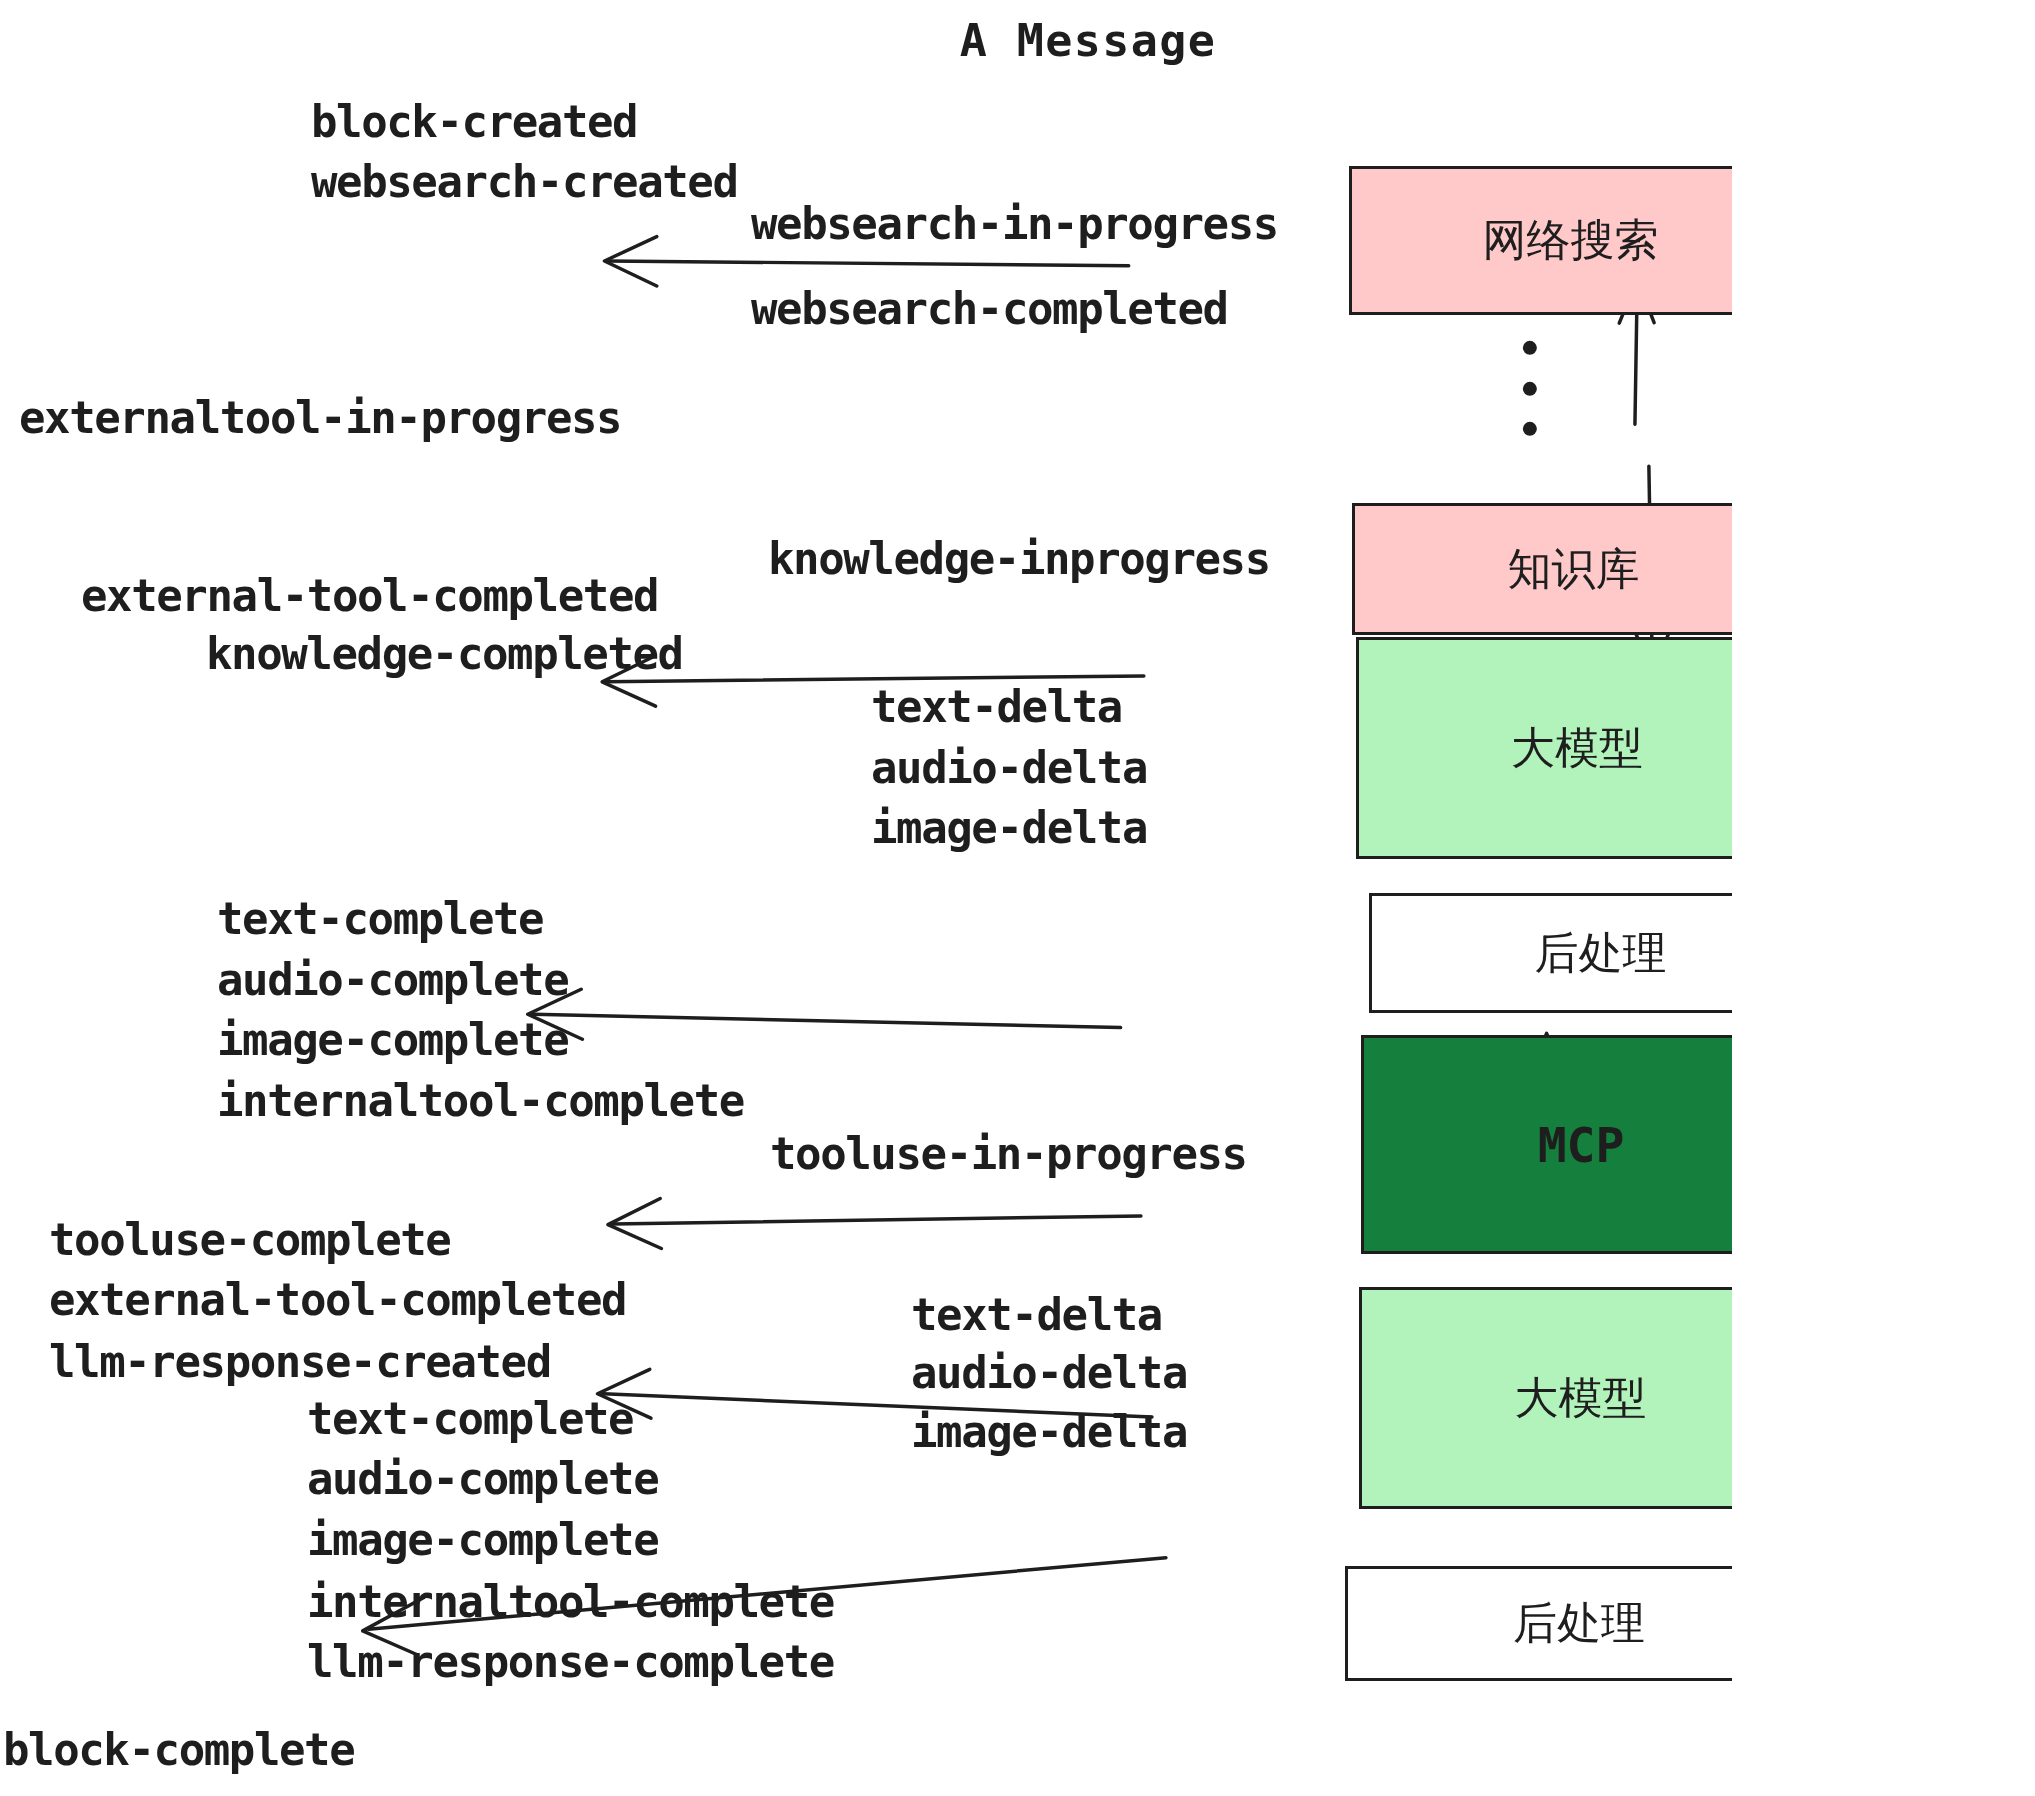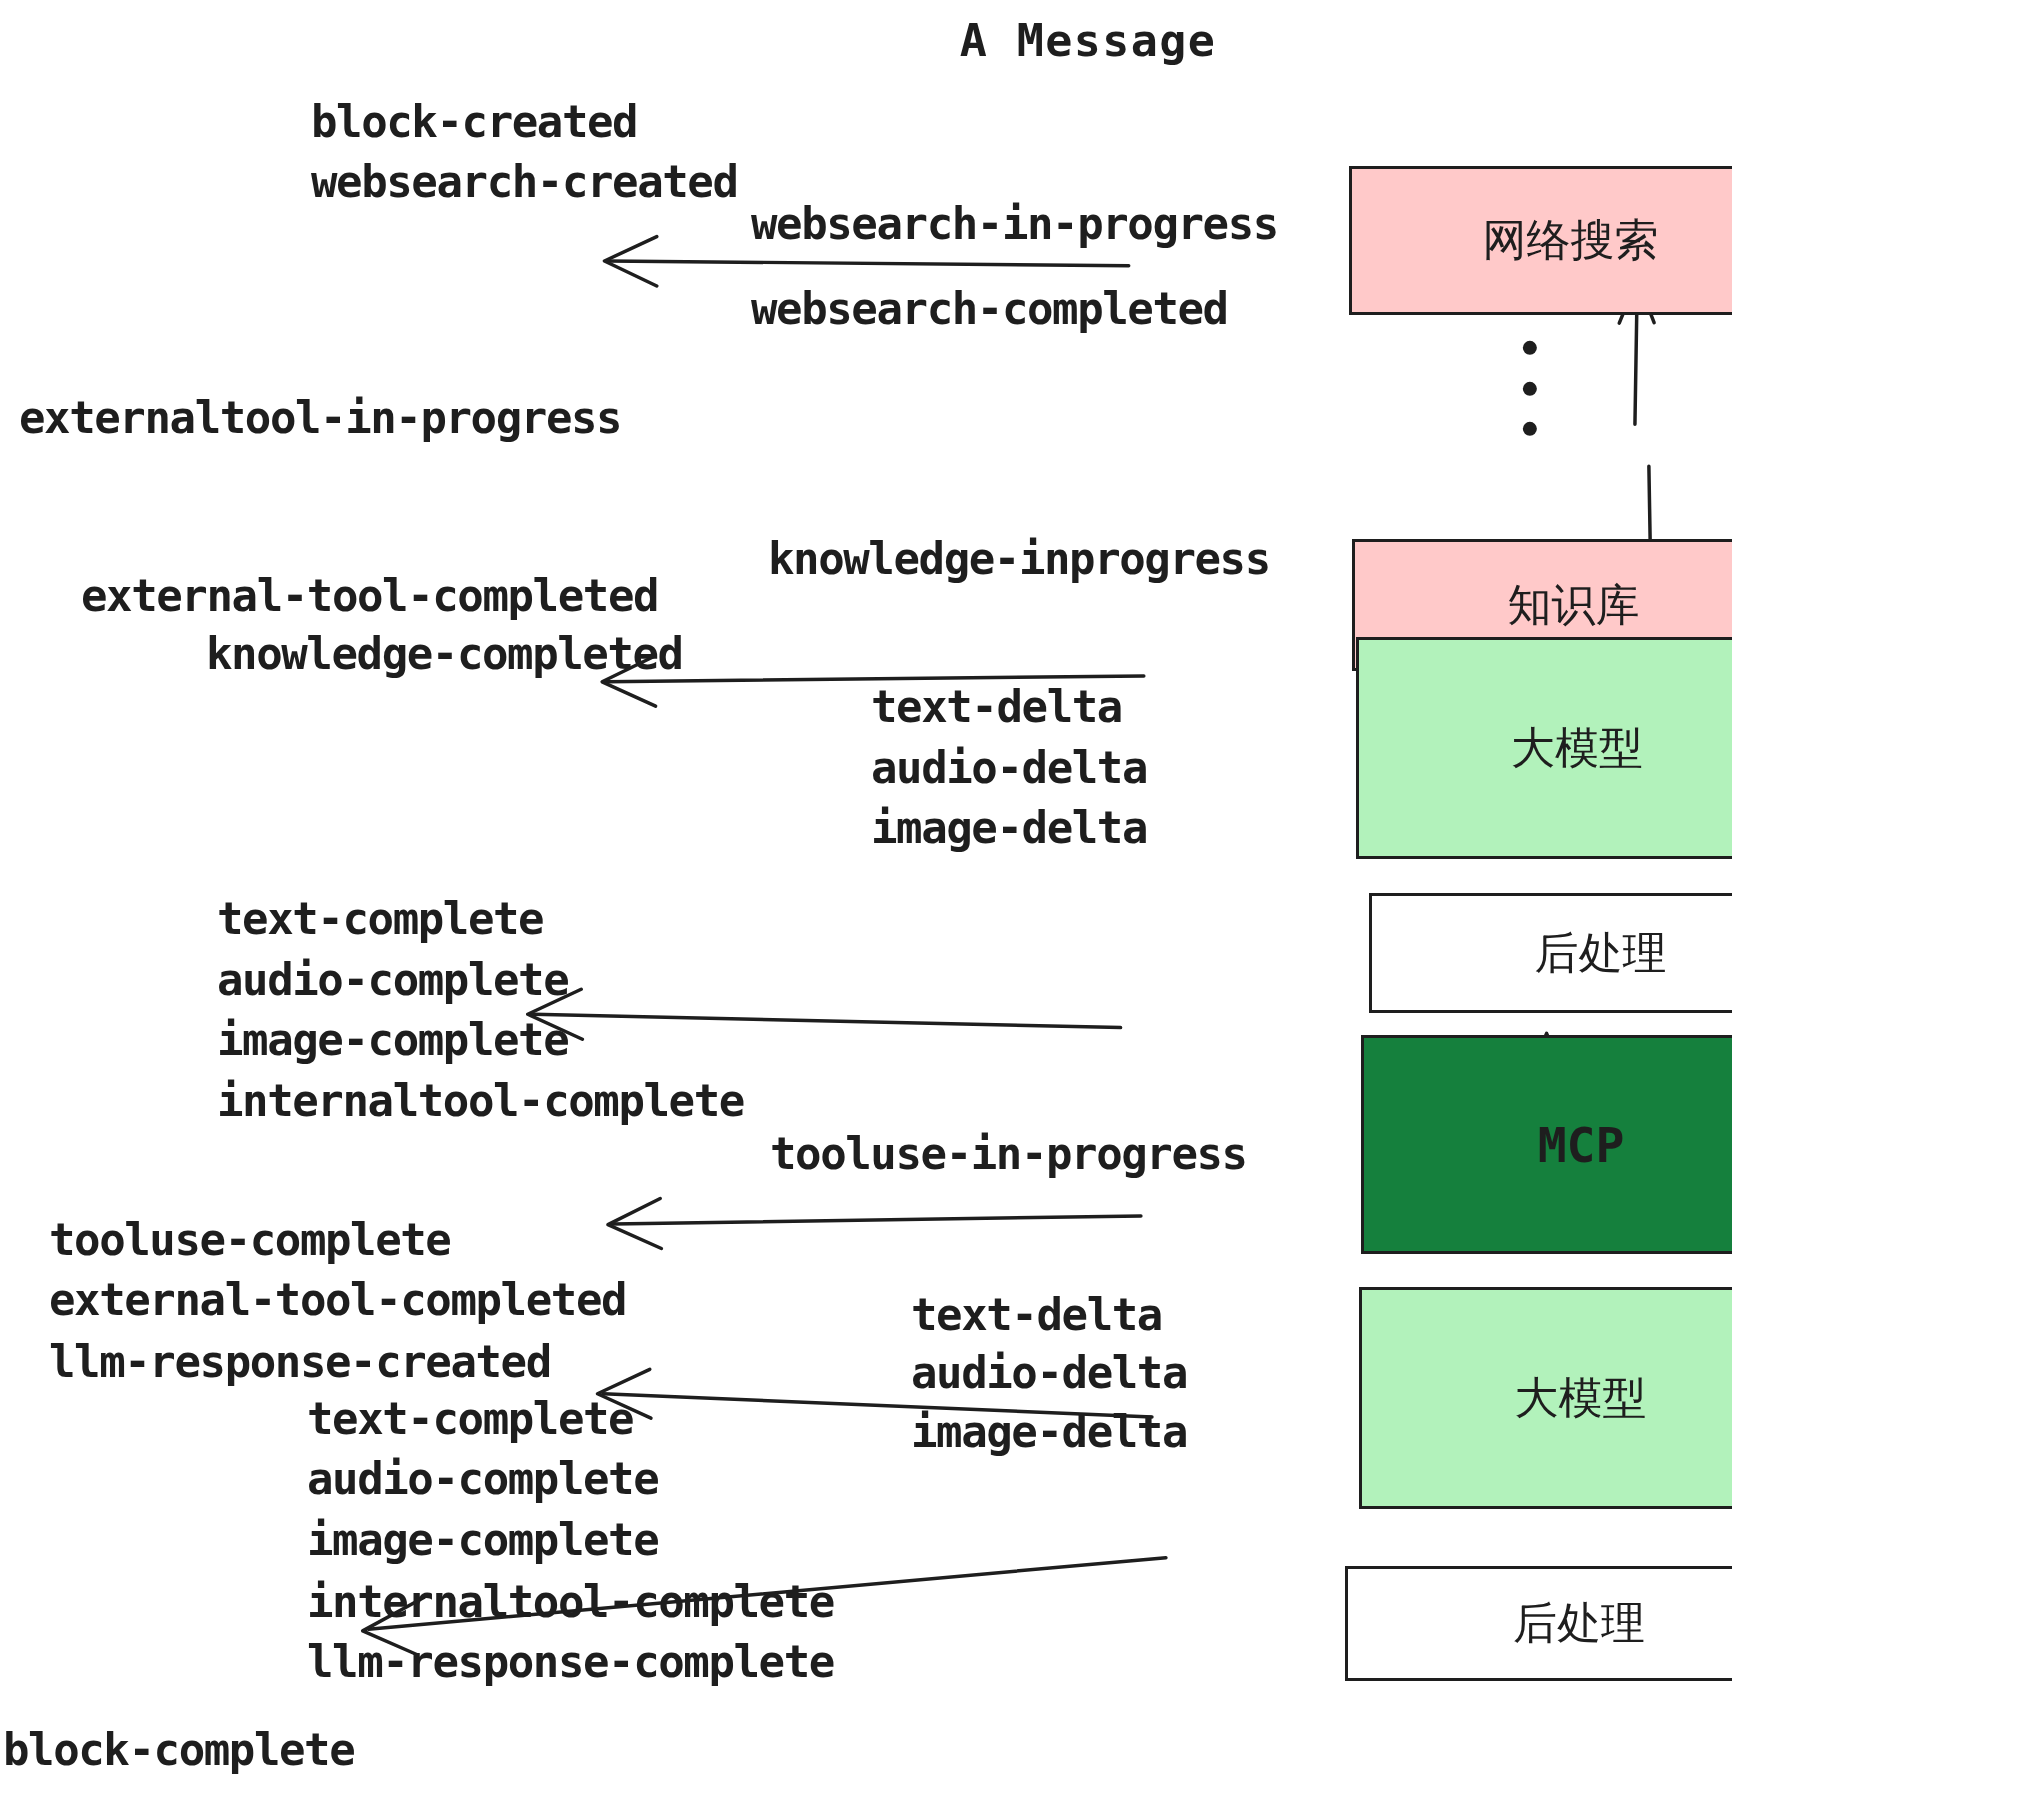--- a/index.html
+++ b/index.html
@@ -104,21 +104,21 @@
   <div class="ev" style="left:307px;top:1419px">text-complete</div>
   <div class="ev" style="left:307px;top:1479px">audio-complete</div>
   <div class="ev" style="left:307px;top:1540px">image-complete</div>
   <div class="ev" style="left:307px;top:1602px">internaltool-complete</div>
   <div class="ev" style="left:307px;top:1662px">llm-response-complete</div>
   <div class="ev" style="left:3px;top:1750px">block-complete</div>
 
   <div class="box" style="left: 1349px; top: 166px; width: 395px; height: 149px; background: rgb(255, 201, 201);">
     <span>网络搜索</span>
   </div>
-  <div class="box" style="left: 1352px; top: 503px; width: 395px; height: 132px; background: rgb(255, 201, 201); margin-top: 36px;">
+  <div class="box" style="left: 1352px; top: 503px; width: 395px; height: 132px; background: rgb(255, 201, 201);">
     <span>知识库</span>
   </div>
   <div class="box" style="left: 1356px; top: 637px; width: 394px; height: 222px; background: rgb(178, 242, 187);">
     <span>大模型</span>
   </div>
   <div class="box" style="left: 1369px; top: 893px; width: 415px; height: 120px; background: rgb(255, 255, 255);">
     <span>后处理</span>
   </div>
   <div class="box mono" style="left: 1361px; top: 1035px; width: 392px; height: 219px; background: #15803d;">
     <span>MCP</span>

